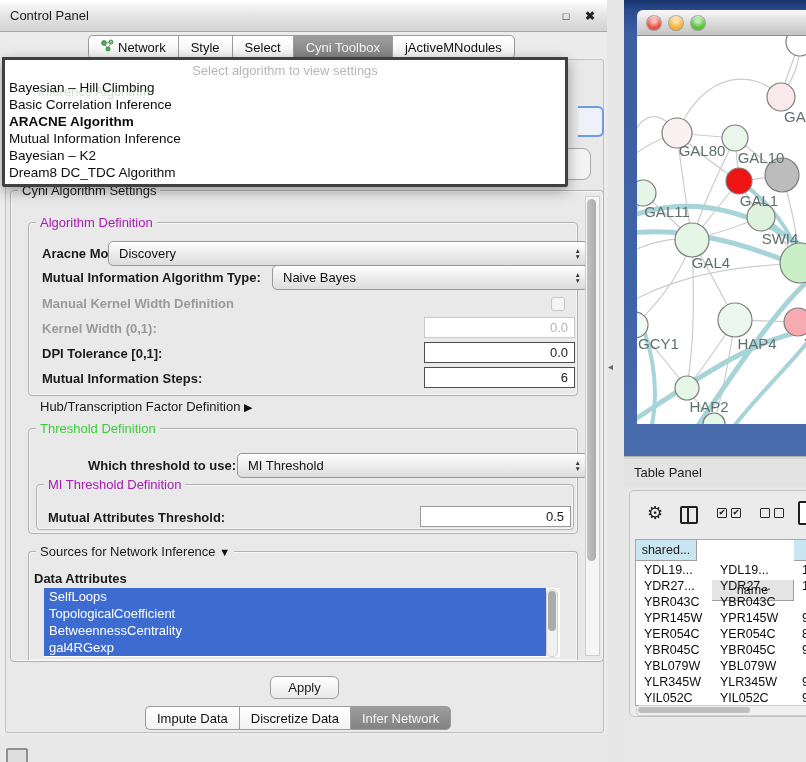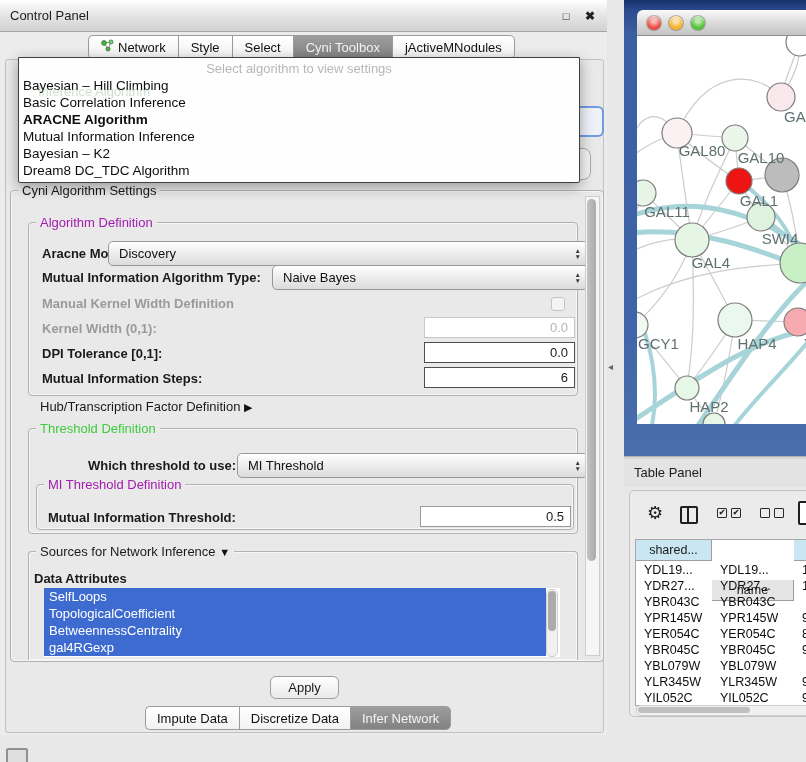--- a/index.html
+++ b/index.html
@@ -29,21 +29,21 @@
 
   #cp-body{left:5px;top:59px;width:597px;height:672px;border:1px solid #c1c1c1;border-radius:3px;background:#e9e9e9;}
 
   
   #hidden-combo{left:45px;top:148px;width:528px;height:30px;border:1px solid #a9a9a9;border-radius:8px;
      background:#f3f3f3;color:#b3b3b3;line-height:28px;padding-left:16px;z-index:3;}
   #focused-combo-fragment{left:578px;top:106px;width:24px;height:27px;border:2px solid #6f9ce0;border-left:none;
      border-radius:0 6px 6px 0;background:#eef2f8;z-index:4;}
 
   
-  #algo-popup{left:18px;top:57px;width:560px;background:#fefefe;border:1px solid #404040;border-radius:0 0 2px 2px;
+  #algo-popup{left:2px;top:57px;width:560px;background:#fefefe;border:3px solid #404040;border-radius:0 0 2px 2px;
      box-shadow:0 4px 14px rgba(0,0,0,.35);z-index:10;padding:2px 0 3px 0;}
   #algo-popup .hdr{text-align:center;color:#b7b7b7;height:17px;line-height:17px;font-size:13px;}
   .popup-item{height:17px;line-height:17px;padding-left:4px;font-size:13.5px;color:#0d0d0d;}
   .popup-item.bold{font-weight:bold;}
   #popup-ghost{left:38px;top:84px;color:#7da87d;opacity:.35;z-index:11;pointer-events:none;}
 
   
   .groupbox{border:1px solid #b2b2b2;border-radius:4px;box-shadow:inset 0 0 0 1px rgba(255,255,255,.6);}
   .grouptitle{position:absolute;background:#e9e9e9;padding:0 4px;line-height:13px;white-space:nowrap;}
   .t-blue{color:#a21caf;}
@@ -236,21 +236,21 @@
     <span class="cv">MI Threshold</span>
     <span class="spin">
         <i>▲</i>
         <i>▼</i>
       </span>
   </div>
 
   <div class="abs groupbox" id="mithr-group"></div>
   <span class="abs grouptitle t-blue" id="mithr-title">MI Threshold Definition</span>
 
-  <span class="abs lbl b" style="left:48px;top:510px;">Mutual Information Threshold:</span>
+  <span class="abs lbl b" style="left:48px;top:510px;">Mutual Attributes Threshold:</span>
   <div class="abs numfield nf-mid" style="left:420px;top:506px;width:143px;">0.5</div>
 
   <div class="abs groupbox" id="sources-group"></div>
   <span class="abs grouptitle" id="sources-title">
     <span>Sources for Network Inference</span>
     <span class="tri">▼</span>
   </span>
   <span class="abs lbl b" style="left:34px;top:571px;">Data Attributes</span>
   <div class="abs" id="attr-list">
       <div class="attr-item">SelfLoops</div>
@@ -372,21 +372,21 @@
   <span class="abs" id="gear-icon">⚙</span>
   <div class="abs" id="cols-icon"></div>
   <span class="abs cb" style="left:87px;top:17px;">✔</span>
   <span class="abs cb" style="left:101px;top:17px;">✔</span>
   <span class="abs cb" style="left:130px;top:17px;"></span>
   <span class="abs cb" style="left:144px;top:17px;"></span>
   <div class="abs" id="doc-icon"></div>
 
   <div class="abs" id="tp-table">
     <div id="tp-header">
-        <div class="hcell hc-blue" style="left: 0px; width: 76px;">shared...</div>
+        <div class="hcell hc-blue" style="left: 0px; width: 61px;">shared...</div>
         <div class="hcell hc-gray" style="left: 76px; width: 82px;">name</div>
         <div class="hcell hc-blue" style="left: 158px; width: 60px;"></div>
       </div>
     <div id="tp-rows">
         <div class="trow" style="top: 22px;">
           <div class="tcell" style="left: 0px; width: 76px;">YDL19...</div>
           <div class="tcell" style="left: 76px; width: 82px;">YDL19...</div>
           <div class="tcell" style="left: 158px; width: 60px;">13</div>
         </div>
         <div class="trow" style="top: 38px;">

